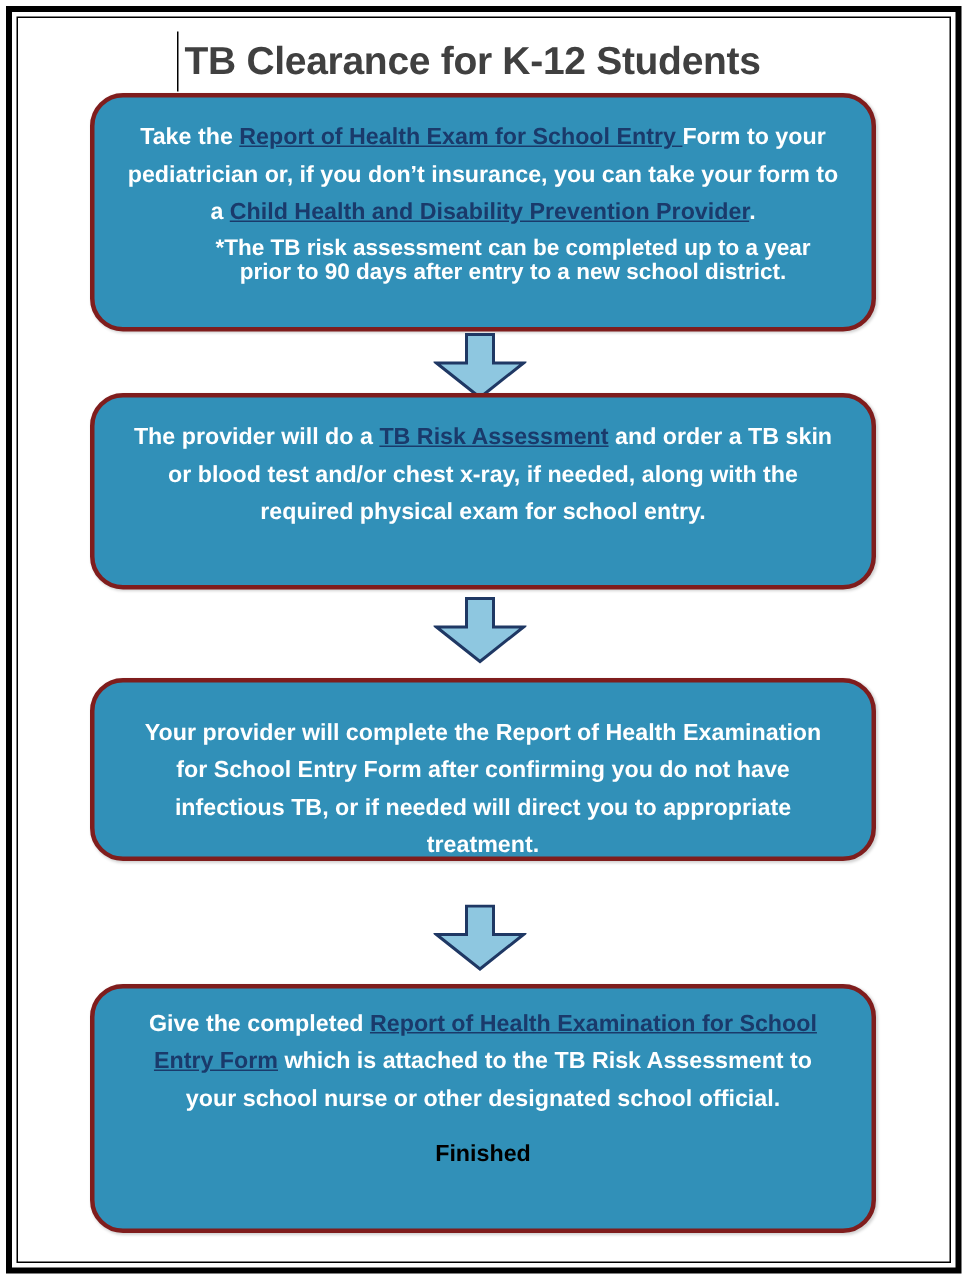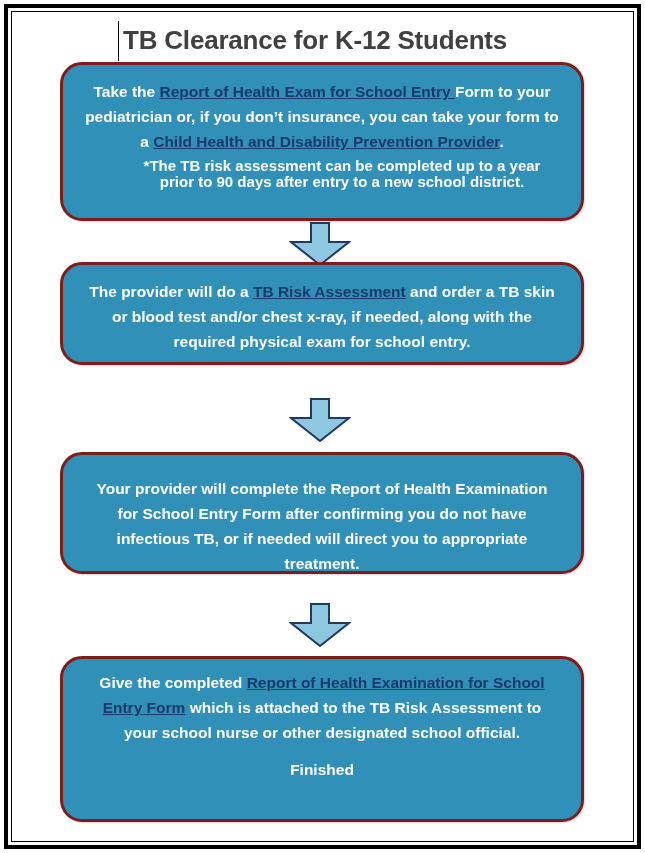--- a/index.html
+++ b/index.html
@@ -94,31 +94,31 @@
     line-height: 16px;
     font-weight: bold;
     padding: 4px 34px 0 34px;
     color: #ffffff;
     margin-left: 40px;
   }
   .pbox .finished {
     font-size: 15.5px;
     line-height: 25px;
     font-weight: bold;
-    color: #ffffff;
+    color: #000000;
     padding-top: 12px;
   }
   .lnk {
     color: #1a3a6b;
     text-decoration: underline;
     font-weight: bold;
   }
 
   #box1 { top: 62px;  height: 159px; padding-top: 14px; }
-  #box2 { top: 262px; height: 103px; padding-top: 14px; }
+  #box2 { top: 262px; height: 131px; padding-top: 14px; }
   #box3 { top: 452px; height: 122px; padding-top: 21px; }
   #box4 { top: 656px; height: 166px; padding-top: 11px; }
 
   
   .arrow {
     position: absolute;
     left: 289px;
     width: 62px;
     height: 45px;
   }

